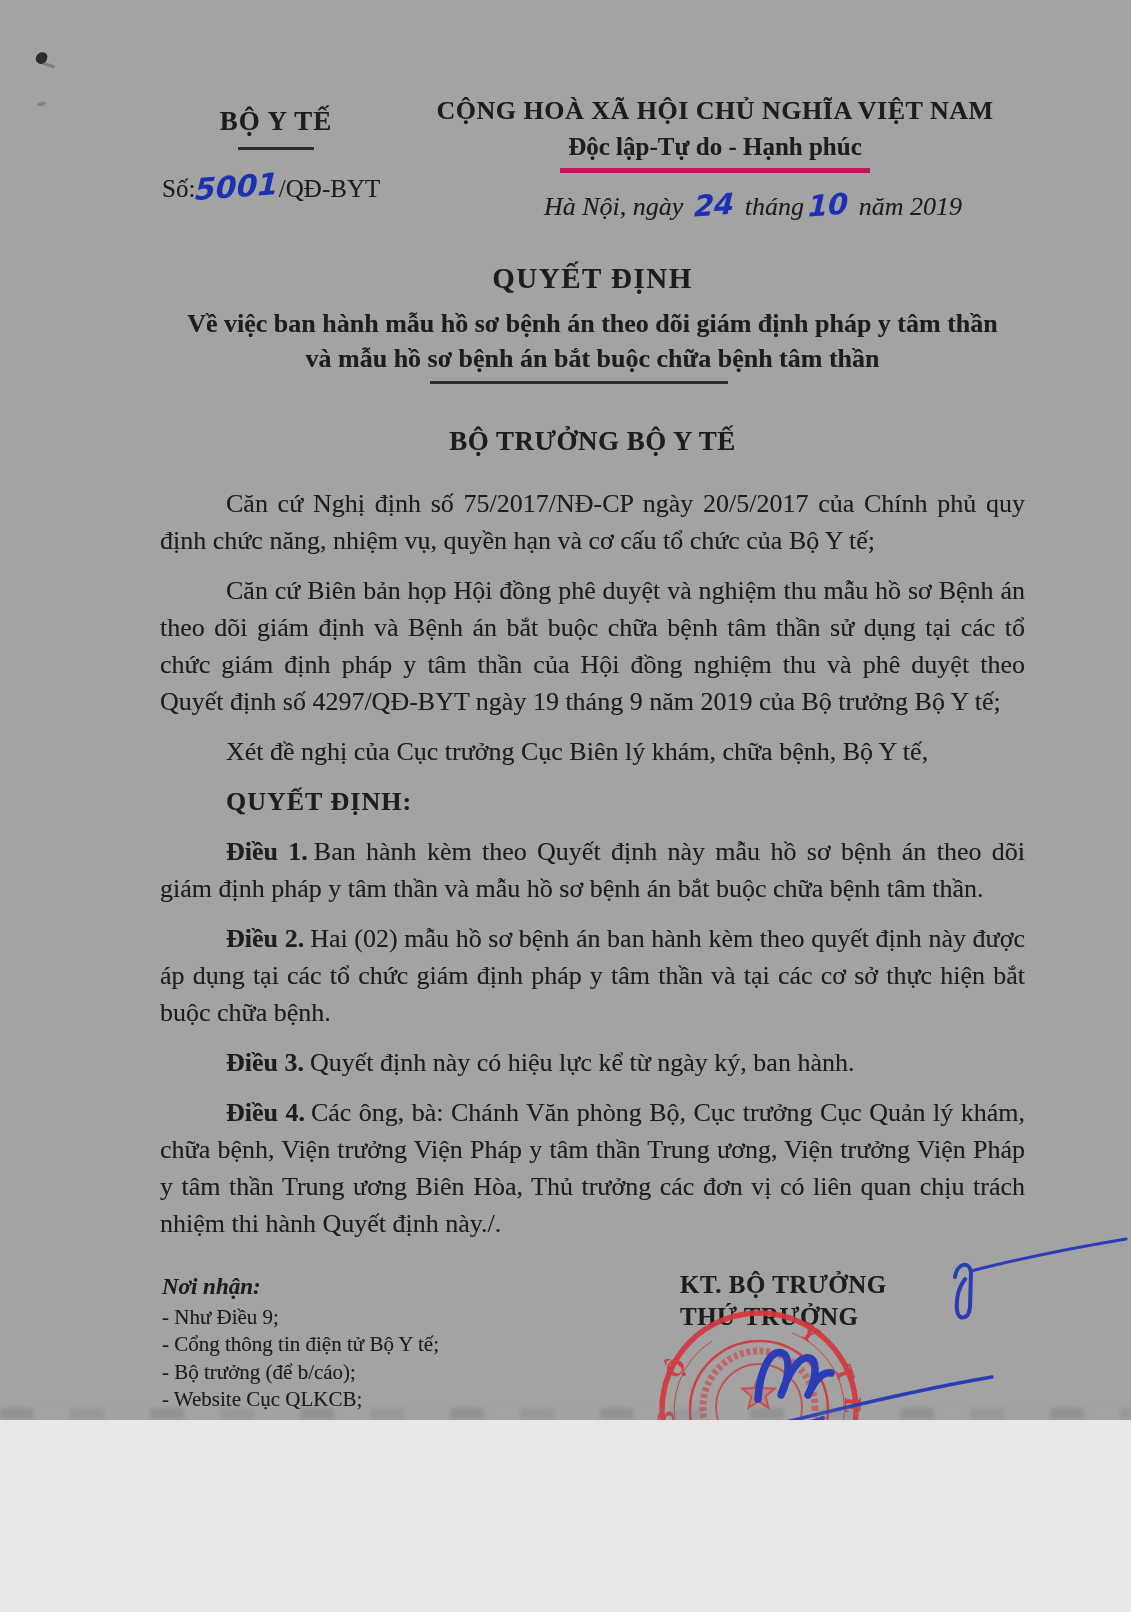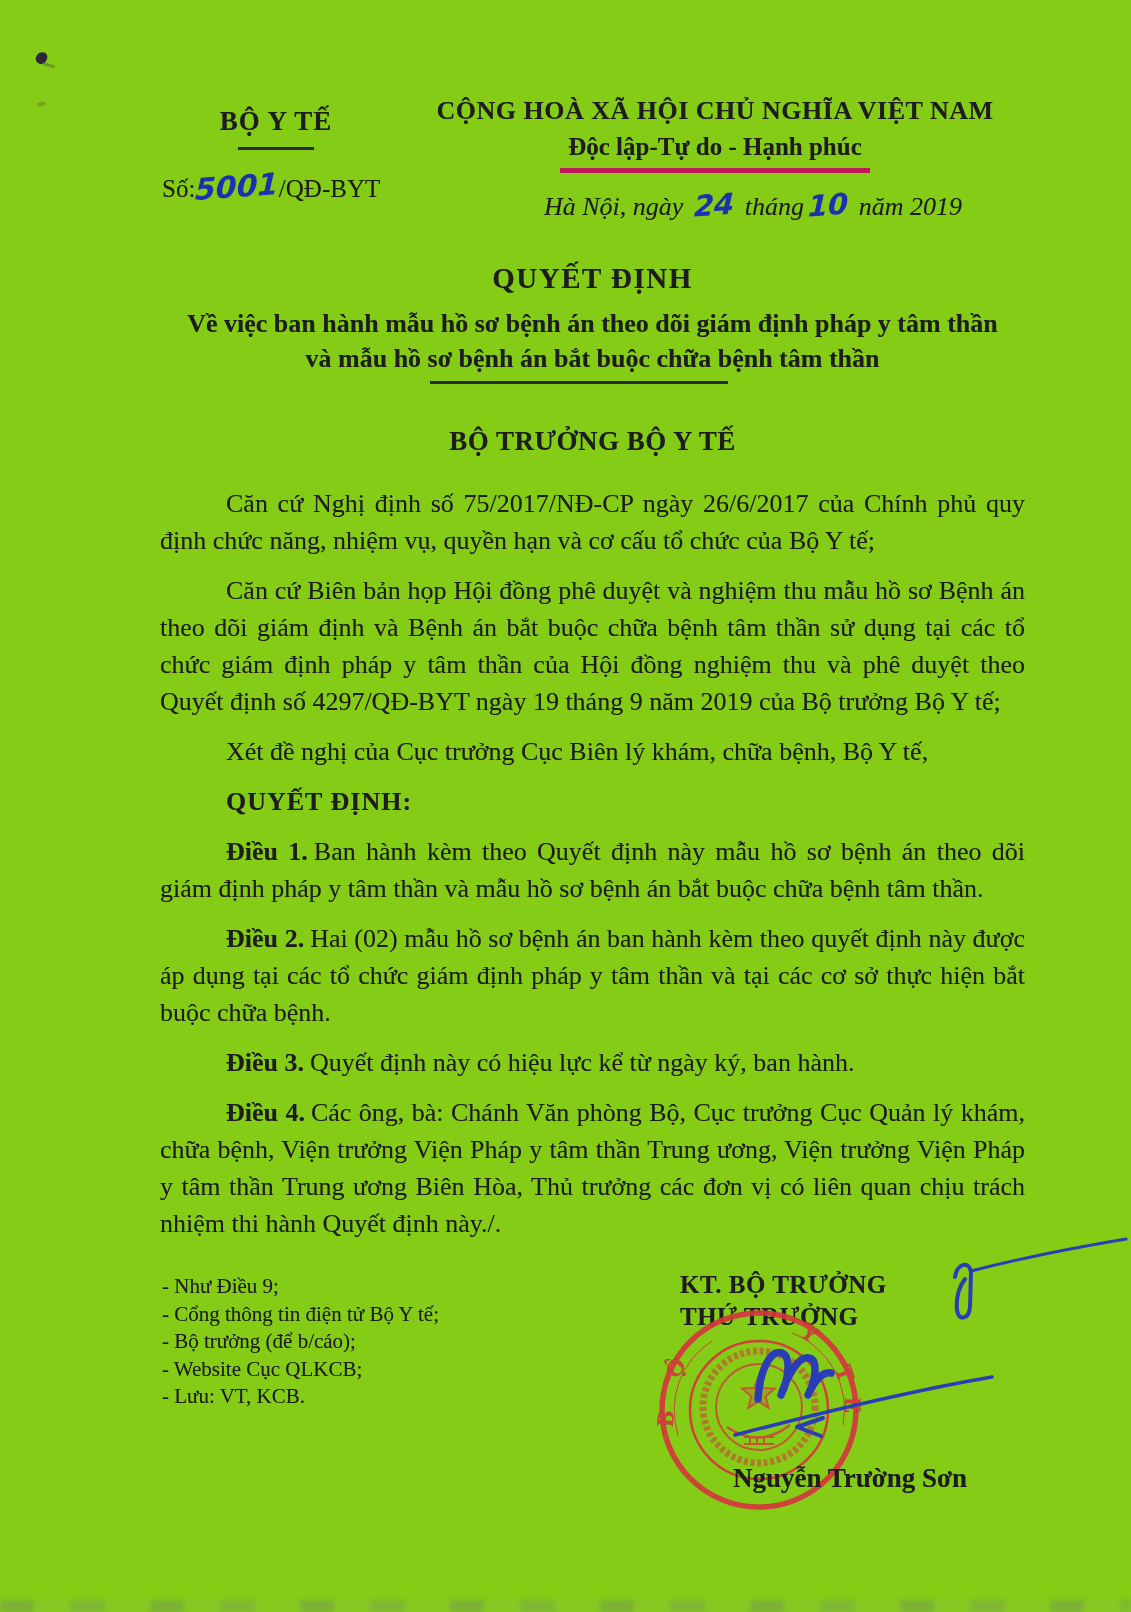--- a/index.html
+++ b/index.html
@@ -1,20 +1,20 @@
 <!DOCTYPE html>
 <html><head>
 <meta charset="utf-8">
 <style>
   html,body{margin:0;padding:0;background:#e8e8e8;}
   .page{
     position:relative;
-    width:1131px;height:1612px;
+    width:1131px;height:1420px;
     margin:0 auto;
-    background:#84cc16;
+    background:#a3a3a3;
     font-family:"Liberation Serif","DejaVu Serif",serif;
     color:#1d1d20;
     overflow:hidden;
     text-shadow:0 0 .6px rgba(20,20,25,.35);
   }
   .content{position:absolute;left:160px;top:96px;width:865px;}
 
   
   .speck{position:absolute;background:#2a2a33;border-radius:60% 40% 55% 45%;}
   .speck1{left:36px;top:52px;width:11px;height:12px;transform:rotate(18deg);}
@@ -106,35 +106,36 @@
       <div class="h-quyet">QUYẾT ĐỊNH</div>
       <div class="subject">
         <div>Về việc ban hành mẫu hồ sơ bệnh án theo dõi giám định pháp y tâm thần</div>
         <div>và mẫu hồ sơ bệnh án bắt buộc chữa bệnh tâm thần</div>
       </div>
       <div class="subject-underline"></div>
       <div class="authority">BỘ TRƯỞNG BỘ Y TẾ</div>
     </div>
 
     <div class="body-text">
-      <p>Căn cứ Nghị định số 75/2017/NĐ-CP ngày 26/6/2017 của Chính phủ quy định chức năng, nhiệm vụ, quyền hạn và cơ cấu tổ chức của Bộ Y tế;</p>
+      <p>Căn cứ Nghị định số 75/2017/NĐ-CP ngày 20/5/2017 của Chính phủ quy định chức năng, nhiệm vụ, quyền hạn và cơ cấu tổ chức của Bộ Y tế;</p>
       <p>Căn cứ Biên bản họp Hội đồng phê duyệt và nghiệm thu mẫu hồ sơ Bệnh án theo dõi giám định và Bệnh án bắt buộc chữa bệnh tâm thần sử dụng tại các tổ chức giám định pháp y tâm thần của Hội đồng nghiệm thu và phê duyệt theo Quyết định số 4297/QĐ-BYT ngày 19 tháng 9 năm 2019 của Bộ trưởng Bộ Y tế;</p>
       <p>Xét đề nghị của Cục trưởng Cục Biên lý khám, chữa bệnh, Bộ Y tế,</p>
 
       <p class="h-decide">QUYẾT ĐỊNH:</p>
 
       <p class="article"><strong>Điều 1.</strong><span>Ban hành kèm theo Quyết định này mẫu hồ sơ bệnh án theo dõi giám định pháp y tâm thần và mẫu hồ sơ bệnh án bắt buộc chữa bệnh tâm thần.</span></p>
       <p class="article"><strong>Điều 2.</strong><span>Hai (02) mẫu hồ sơ bệnh án ban hành kèm theo quyết định này được áp dụng tại các tổ chức giám định pháp y tâm thần và tại các cơ sở thực hiện bắt buộc chữa bệnh.</span></p>
       <p class="article"><strong>Điều 3.</strong><span>Quyết định này có hiệu lực kể từ ngày ký, ban hành.</span></p>
       <p class="article"><strong>Điều 4.</strong><span>Các ông, bà: Chánh Văn phòng Bộ, Cục trưởng Cục Quản lý khám, chữa bệnh, Viện trưởng Viện Pháp y tâm thần Trung ương, Viện trưởng Viện Pháp y tâm thần Trung ương Biên Hòa, Thủ trưởng các đơn vị có liên quan chịu trách nhiệm thi hành Quyết định này./.</span></p>
     </div>
 
     <div class="footer">
 
       <div class="recipients">
+        <div class="lbl">Nơi nhận:</div>
         <div>- Như Điều 9;</div>
         <div>- Cổng thông tin điện tử Bộ Y tế;</div>
         <div>- Bộ trưởng (để b/cáo);</div>
         <div>- Website Cục QLKCB;</div>
         <div>- Lưu: VT, KCB.</div>
       </div>
 
       <div class="sign-title">
         <div>KT. BỘ TRƯỞNG</div>
         <div>THỨ TRƯỞNG</div>

